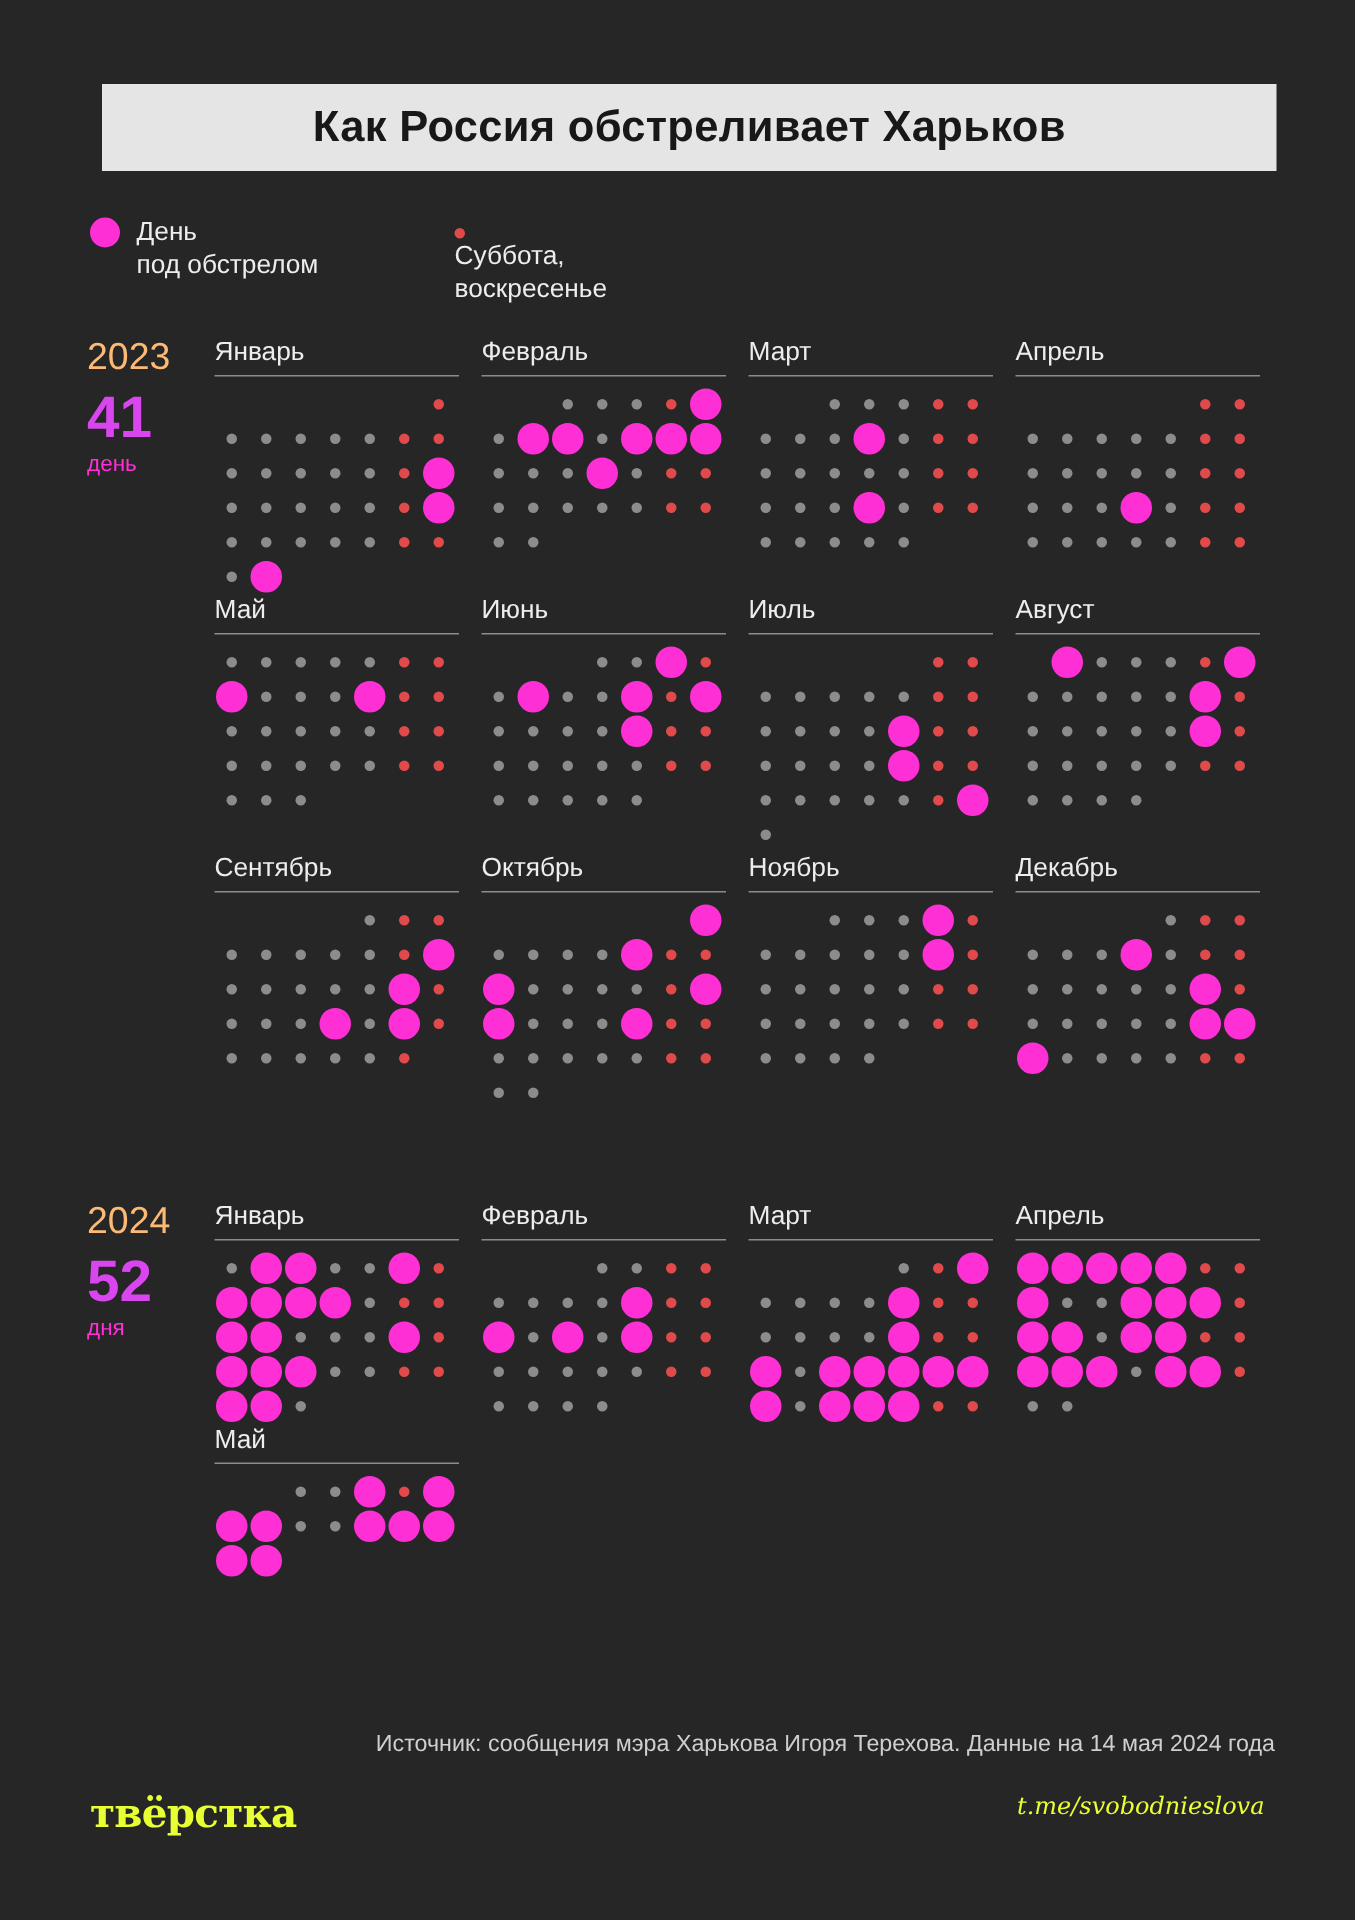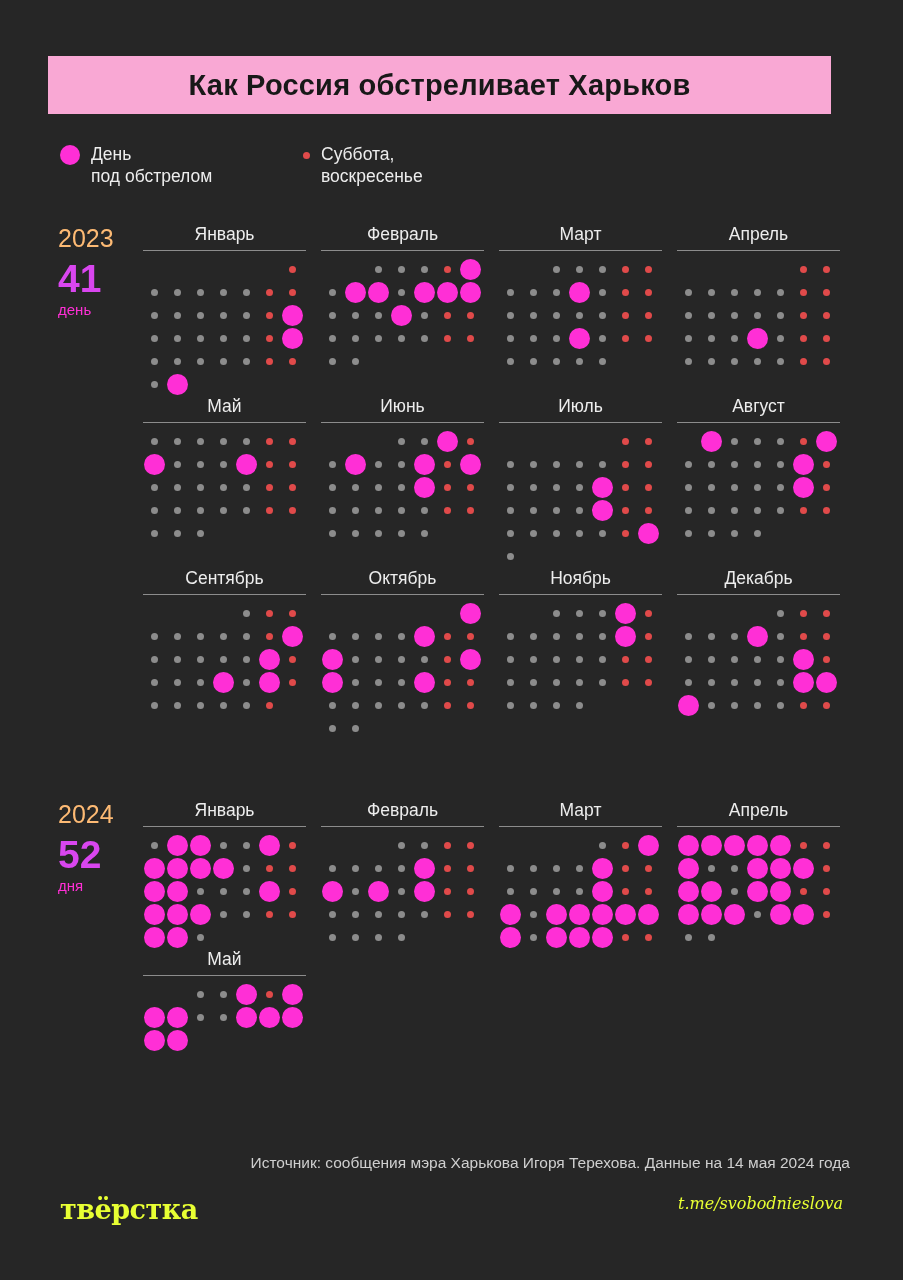--- a/index.html
+++ b/index.html
@@ -12,25 +12,25 @@
     height: 1280px;
     position: relative;
     font-family: "Liberation Sans", sans-serif;
     color: #e8e8e8;
     overflow: hidden;
   }
 
   
   .title-bar {
     position: absolute;
-    left: 48px;
+    left: 68px;
     top: 56px;
     width: 783px;
     height: 58px;
-    background: #f9a8d4;
+    background: #e5e5e5;
     display: flex;
     align-items: center;
     justify-content: center;
   }
   .title-text {
     color: #181818;
     font-size: 29px;
     font-weight: bold;
     letter-spacing: 0.2px;
     white-space: nowrap;
@@ -44,21 +44,21 @@
     width: 790px;
     display: flex;
     align-items: flex-start;
   }
   .legend-item {
     display: flex;
     align-items: flex-start;
   }
   .legend-item.i0 { width: 243px; }
   .legend-item.i1 { width: 332px; }
-  .legend-item.i2 { width: 210px; }
+  .legend-item.i2 { width: 210px; flex-direction: column; }
   .legend-dot {
     border-radius: 50%;
     flex: none;
   }
   .legend-dot.big {
     width: 20px; height: 20px;
     background: #ff2fd6;
     margin-top: 2px;
     margin-right: 11px;
   }
@@ -117,21 +117,20 @@
     top: 0;
     width: 720px;
   }
   .month-row {
     display: flex;
   }
   .month {
     width: 178px;
     margin-right: 0px;
     position: relative;
-    text-align: center;
   }
   .month-name {
     font-size: 17.5px;
     color: #ededed;
     padding-bottom: 5px;
     border-bottom: 1.5px solid #8c8c8c;
     width: 163px;
     white-space: nowrap;
   }
   .cal {

